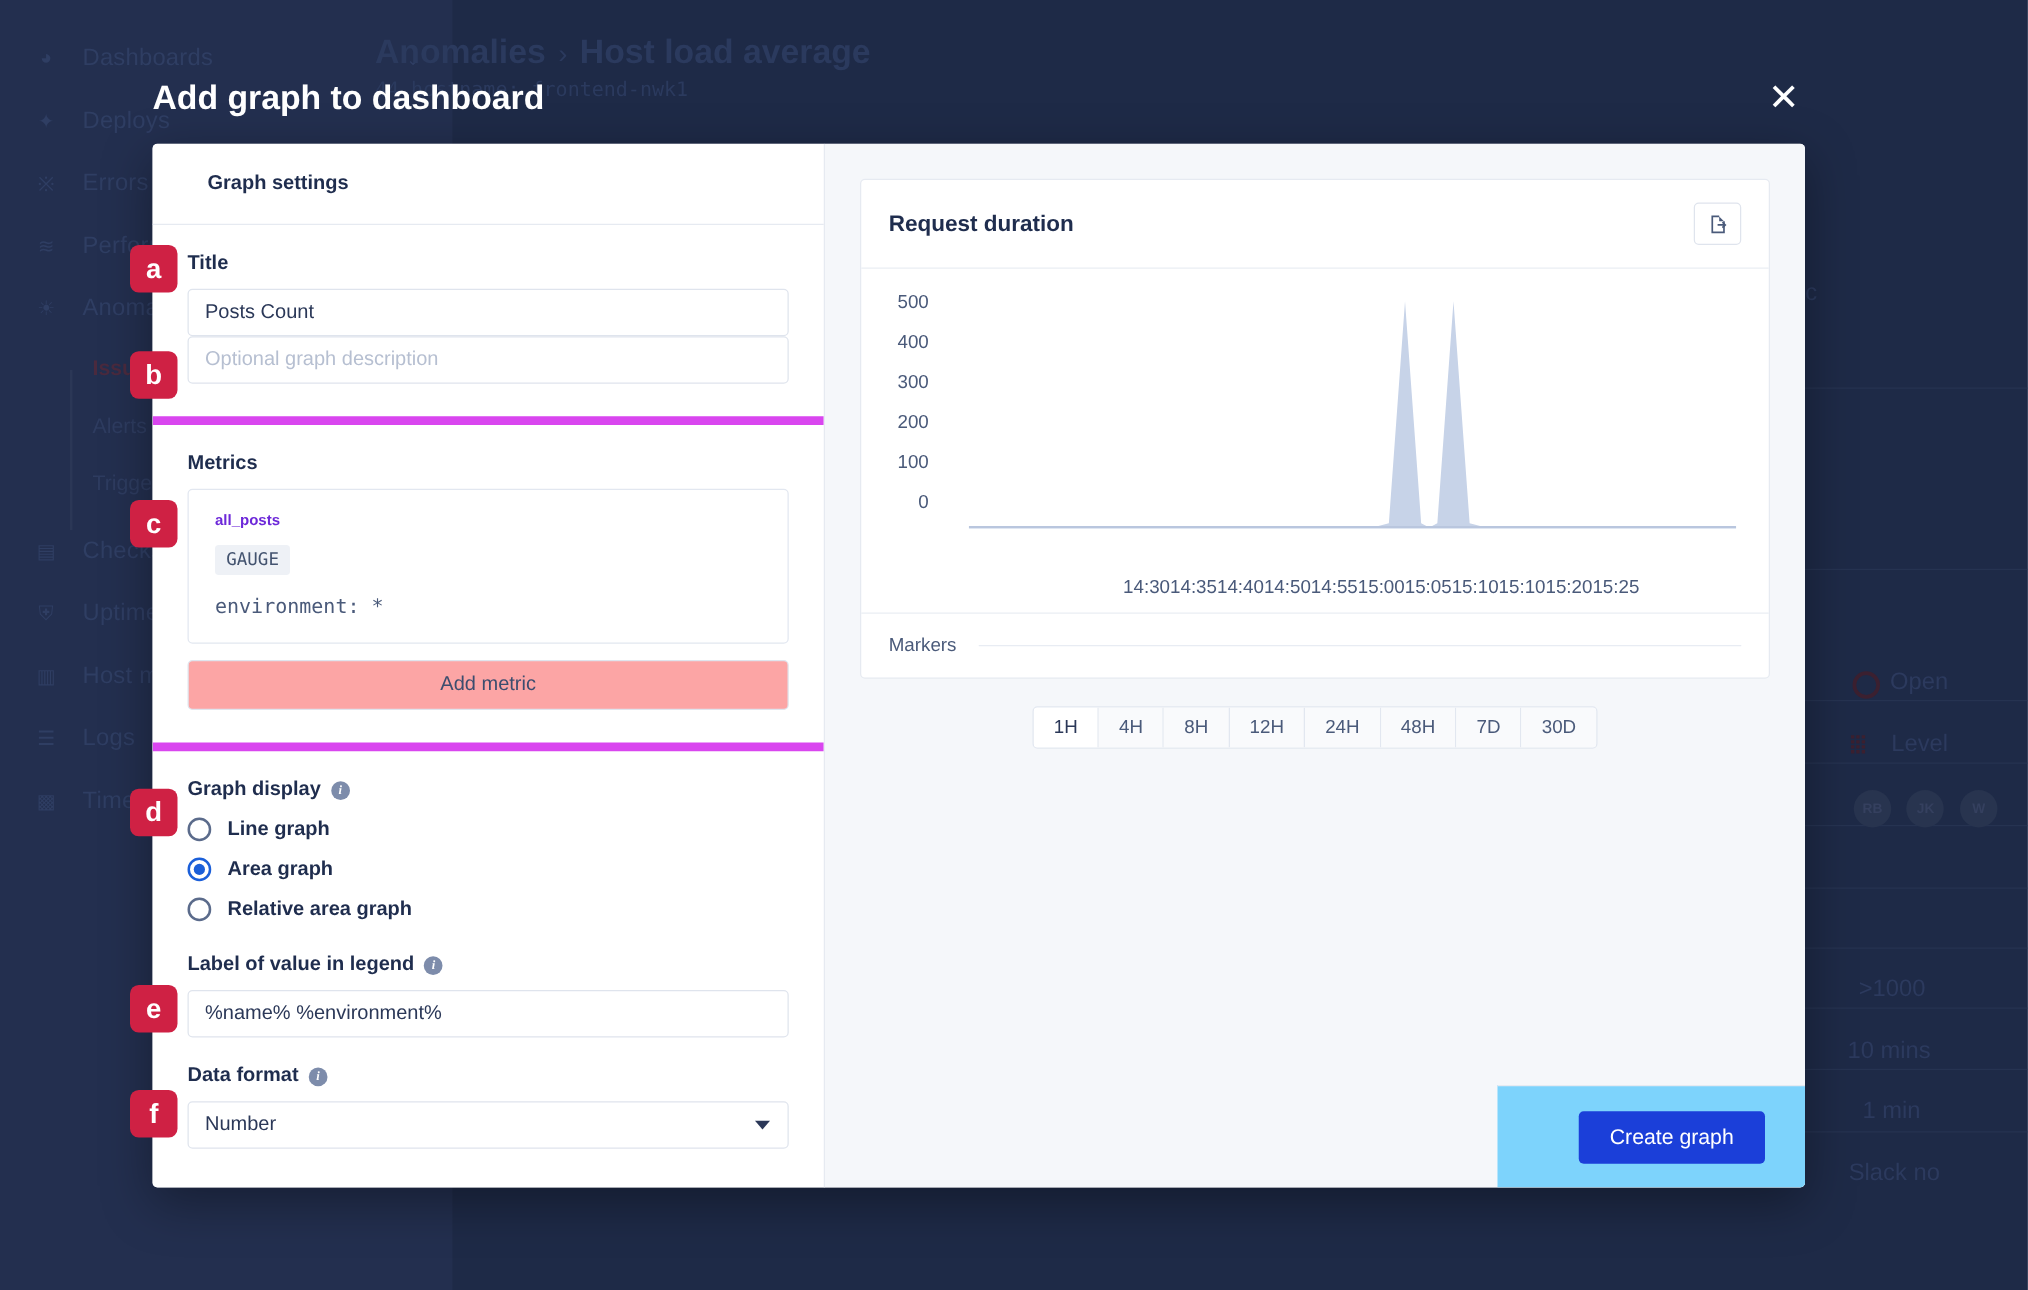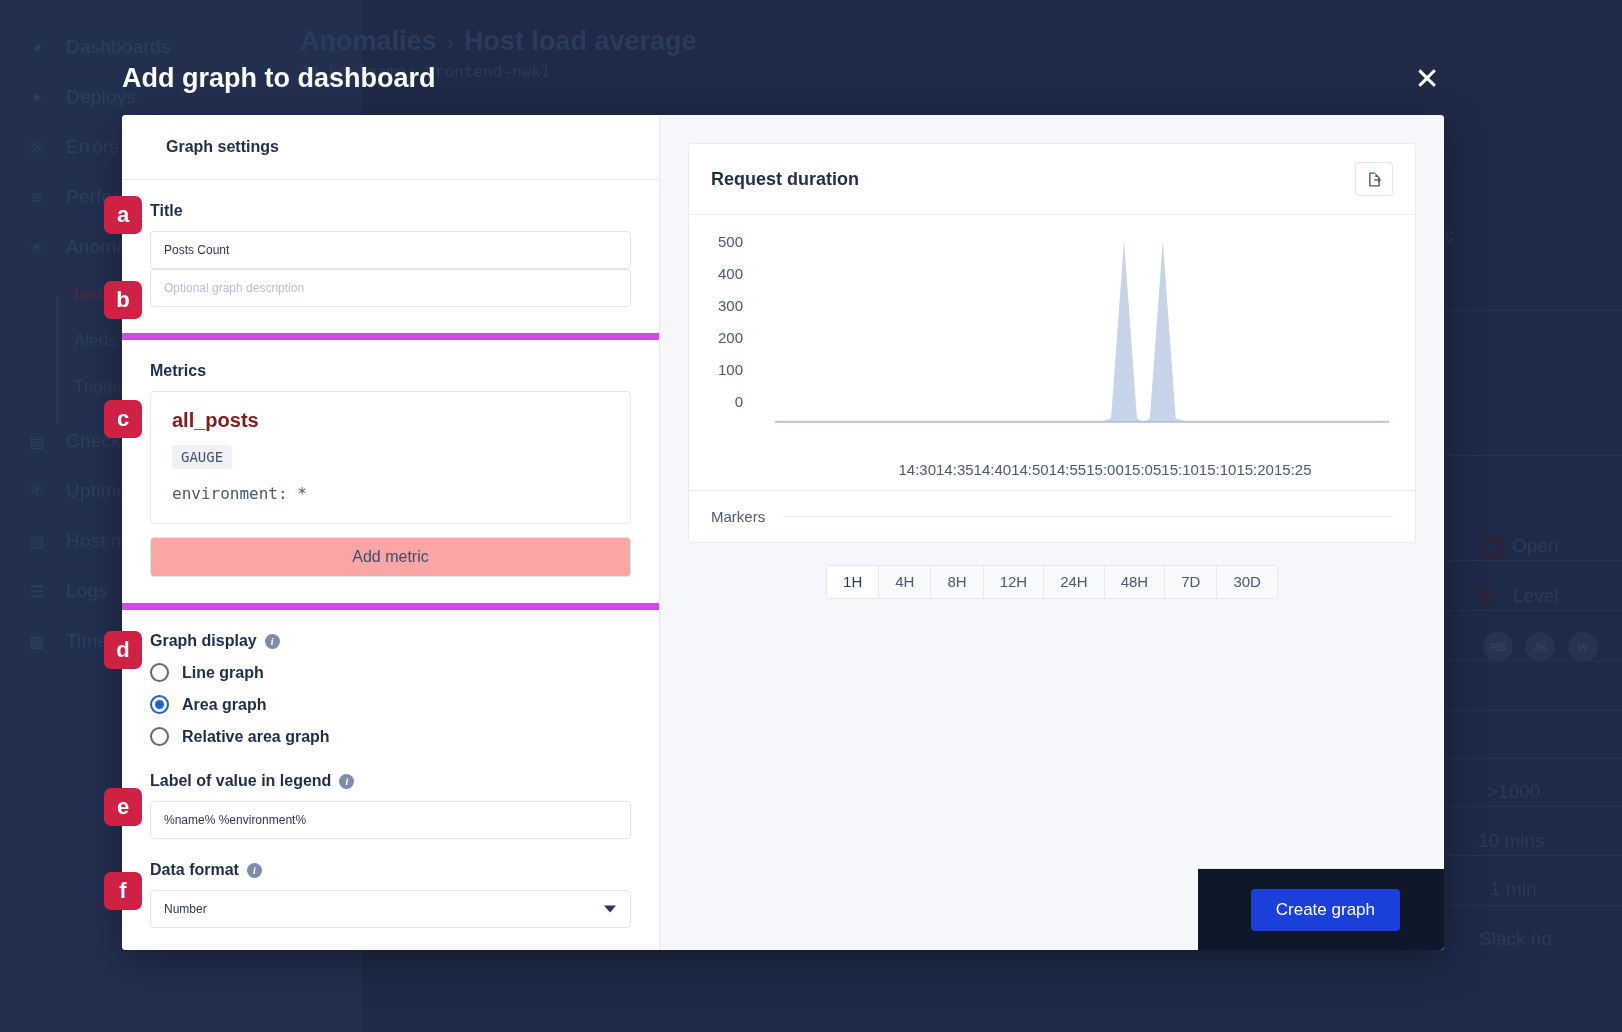--- a/index.html
+++ b/index.html
@@ -97,29 +97,29 @@
     font-size: 16px; font-weight: 700; color: #1f2d4e; margin-bottom: 11px;
     display: flex; align-items: center; gap: 8px;
   }
   .info-i {
     width: 15px; height: 15px; border-radius: 50%; background: #7d8cab;
     color: #fff; font-size: 10px; font-weight: 700; line-height: 15px;
     text-align: center; font-style: italic; font-family: "Liberation Serif", serif;
   }
   .inp {
     width: 100%; height: 38px; border: 1px solid #dfe4ed; border-radius: 4px;
-    padding: 0 13px; font-size: 12px; color: #2b3858; background: #fff;
+    padding: 0 13px; font-size: 16px; color: #2b3858; background: #fff;
     font-family: "Liberation Sans", sans-serif; outline: none;
   }
   .inp::placeholder { color: #b6bfd1; }
 
   .metric-card {
     border: 1px solid #e2e7f0; border-radius: 4px; padding: 17px 21px 20px 21px;
   }
-  .metric-name { font-size: 20px; font-weight: 700; color: #7f1d1d; }
+  .metric-name { font-size: 12px; font-weight: 700; color: #6d28d9; }
   .metric-badge {
     display: inline-block; margin-top: 13px; padding: 4px 9px; border-radius: 3px;
     background: #eef1f6; color: #43536f; font-size: 14px;
     font-family: "DejaVu Sans Mono", monospace;
   }
   .metric-tag {
     margin-top: 15px; font-size: 16px; color: #4a5a7a;
     font-family: "DejaVu Sans Mono", monospace;
   }
   .add-metric {
@@ -190,23 +190,23 @@
   .range-btn {
     padding: 0 16px; height: 32px; line-height: 32px;
     font-size: 15px; color: #4a5a7a; cursor: pointer;
     border-right: 1px solid #e2e7f0; background: #f9fafc;
   }
   .range-btn:last-child { border-right: none; }
   .range-btn.active { background: #ffffff; color: #2b3858; }
 
   .modal-footer {
     position: absolute; left: 538px; right: 0; bottom: 0; height: 82px;
-    border-top: 1px solid #e6eaf1; background: #0f172a;
+    border-top: 1px solid #e6eaf1; background: #7dd3fc;
     display: flex; align-items: center; justify-content: flex-end;
-    padding-right: 44px;
+    padding-right: 32px;
   }
   .primary-btn {
     background: #1b3fd9; color: #fff; border: none; border-radius: 4px;
     height: 42px; padding: 0 25px; font-size: 17px; cursor: pointer;
     font-family: "Liberation Sans", sans-serif;
   }
 
   
   .ann {
     position: absolute; width: 38px; height: 38px; border-radius: 7px;

